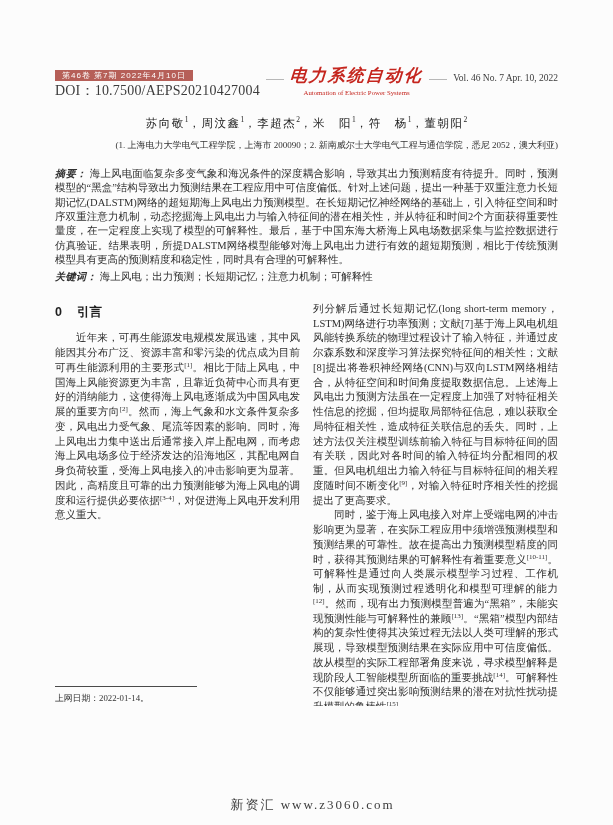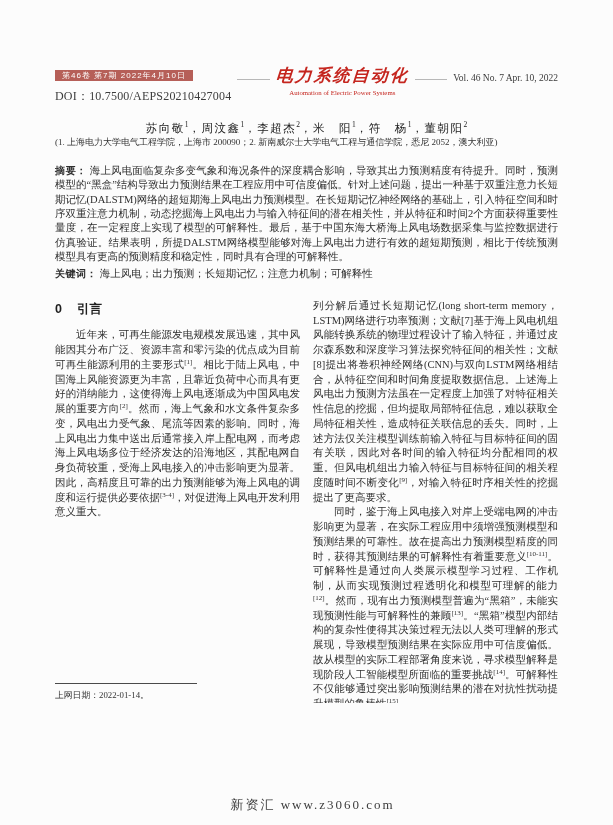--- a/index.html
+++ b/index.html
@@ -14,43 +14,43 @@
   .page{position:absolute;inset:0;padding:64px 55px 0 55px;box-sizing:border-box;}
 
   
   header{display:flex;align-items:flex-start;}
   .h-left{flex:0 0 auto;}
   .issue-box{
     display:inline-block;background:#b65f58;color:#fff;
     font-family:"Liberation Sans",sans-serif;font-size:8px;
     padding:0 7px;letter-spacing:1px;white-space:nowrap;
   }
-  .doi{font-size:12px;color:#3c3c3c;margin-top:6px;letter-spacing:.2px;white-space:nowrap;}
+  .doi{font-size:14px;color:#3c3c3c;letter-spacing:.2px;white-space:nowrap;}
   .h-rule{flex:1 1 auto;height:1px;background:#b8b8b8;margin:15px 6px 0 6px;}
   .h-center{flex:0 0 auto;text-align:center;}
   .journal-cn{
     color:#c5261f;font-size:17px;font-weight:bold;font-style:italic;
     letter-spacing:2px;transform:skewX(-4deg);white-space:nowrap;
   }
   .journal-en{color:#c5261f;font-size:6.8px;margin-top:2px;white-space:nowrap;}
   .h-vol{flex:0 0 auto;font-size:9.5px;color:#3a3a3a;margin-top:9px;white-space:nowrap;}
 
   
   h1{
     font-size:18px;font-weight:bold;text-align:center;
     margin:33px 0 0 0;letter-spacing:1.5px;color:#1e1e1e;
   }
   .authors{text-align:center;font-size:11.5px;margin-top:15px;letter-spacing:1.5px;color:#222;}
   .authors sup{font-size:7.5px;letter-spacing:0;}
-  .affiliation{text-align:left;font-size:9px;color:#333;}
+  .affiliation{text-align:right;font-size:9px;margin-top:8px;color:#333;}
 
   
   .abstract{margin:15px 0 0 0;font-size:10.5px;line-height:1.37;text-align:justify;}
   .keywords{margin:3px 0 0 0;font-size:10.5px;line-height:1.37;text-align:justify;}
-  .lbl{font-weight:bold;font-family:"Liberation Sans",sans-serif;font-size:10px;letter-spacing:.5px;}
+  .lbl{font-weight:bold;font-family:"Liberation Sans",sans-serif;font-size:10px;letter-spacing:.5px;font-style:italic;}
   sup.cite{font-size:7px;line-height:0;}
 
   
   .columns{display:flex;gap:13px;margin-top:17px;height:404px;}
   .col{flex:1 1 0;display:flex;flex-direction:column;font-size:10.5px;line-height:1.405;text-align:justify;overflow:hidden;}
   .sec{font-family:"Liberation Sans",sans-serif;font-size:12.5px;font-weight:bold;color:#1e1e1e;margin:2px 0 10px 0;}
   .sec-t{margin-left:15px;}
   .body-p{margin:0;text-indent:2em;}
   .body-p.no-indent{text-indent:0;}
 

